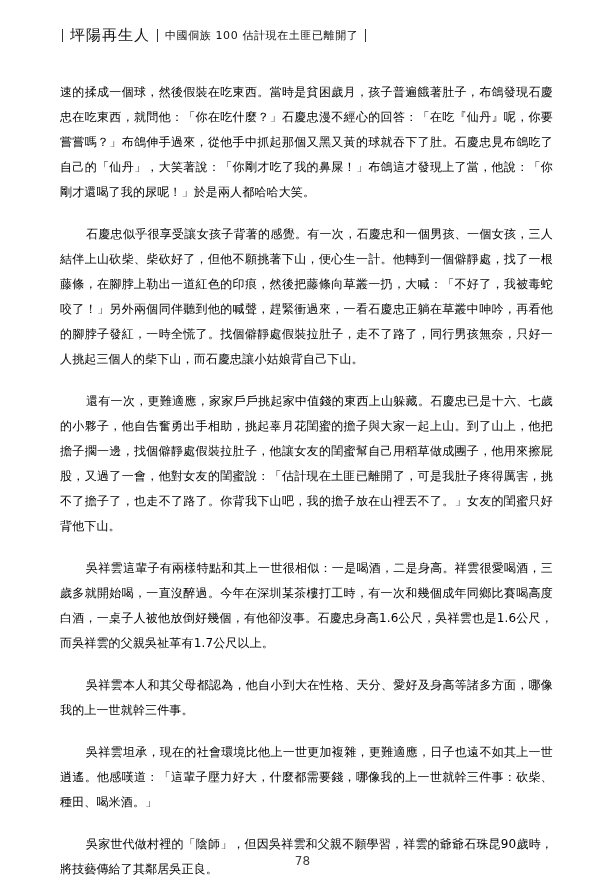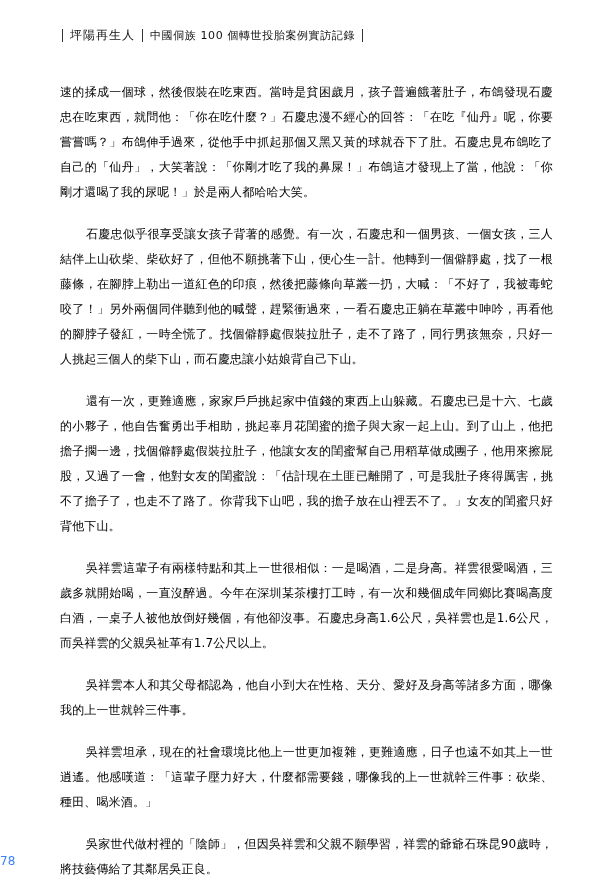--- a/index.html
+++ b/index.html
@@ -41,21 +41,21 @@
     width: 1px;
     height: 13px;
     background: #333;
     margin: 0 7px 0 0;
     flex: 0 0 auto;
   }
   .header .bar-mid {
     margin: 0 7px;
   }
   .header .htitle {
-    font-size: 12px;
+    font-size: 15px;
     letter-spacing: 1px;
   }
   .header .hsub {
     font-size: 11px;
     letter-spacing: 0.6px;
   }
   
   .content {
     position: absolute;
     top: 80px;
@@ -73,35 +73,35 @@
   }
   p.para.indent {
     text-indent: 26px;
   }
   
   .footer {
     position: absolute;
     bottom: 28px;
     left: 0;
     width: 605px;
-    text-align: left;
+    text-align: center;
     font-size: 12px;
-    color: #3b82f6;
+    color: #404040;
   }
 </style>
 </head>
 <body>
 
 <div class="page">
 
   <div class="header">
     <span class="bar"></span>
     <span class="htitle">坪陽再生人</span>
     <span class="bar bar-mid"></span>
-    <span class="hsub">中國侗族 100 個轉世投胎案例實訪記錄</span>
+    <span class="hsub">中國侗族 100 估計現在土匪已離開了</span>
     <span class="bar bar-mid"></span>
   </div>
 
   <div class="content">
     <p class="para">速的揉成一個球，然後假裝在吃東西。當時是貧困歲月，孩子普遍餓著肚子，布鴿發現石慶忠在吃東西，就問他：「你在吃什麼？」石慶忠漫不經心的回答：「在吃『仙丹』呢，你要嘗嘗嗎？」布鴿伸手過來，從他手中抓起那個又黑又黃的球就吞下了肚。石慶忠見布鴿吃了自己的「仙丹」，大笑著說：「你剛才吃了我的鼻屎！」布鴿這才發現上了當，他說：「你剛才還喝了我的尿呢！」於是兩人都哈哈大笑。</p>
     <p class="para indent">石慶忠似乎很享受讓女孩子背著的感覺。有一次，石慶忠和一個男孩、一個女孩，三人結伴上山砍柴、柴砍好了，但他不願挑著下山，便心生一計。他轉到一個僻靜處，找了一根藤條，在腳脖上勒出一道紅色的印痕，然後把藤條向草叢一扔，大喊：「不好了，我被毒蛇咬了！」另外兩個同伴聽到他的喊聲，趕緊衝過來，一看石慶忠正躺在草叢中呻吟，再看他的腳脖子發紅，一時全慌了。找個僻靜處假裝拉肚子，走不了路了，同行男孩無奈，只好一人挑起三個人的柴下山，而石慶忠讓小姑娘背自己下山。</p>
     <p class="para indent">還有一次，更難適應，家家戶戶挑起家中值錢的東西上山躲藏。石慶忠已是十六、七歲的小夥子，他自告奮勇出手相助，挑起辜月花閨蜜的擔子與大家一起上山。到了山上，他把擔子擱一邊，找個僻靜處假裝拉肚子，他讓女友的閨蜜幫自己用稻草做成團子，他用來擦屁股，又過了一會，他對女友的閨蜜說：「估計現在土匪已離開了，可是我肚子疼得厲害，挑不了擔子了，也走不了路了。你背我下山吧，我的擔子放在山裡丟不了。」女友的閨蜜只好背他下山。</p>
     <p class="para indent">吳祥雲這輩子有兩樣特點和其上一世很相似：一是喝酒，二是身高。祥雲很愛喝酒，三歲多就開始喝，一直沒醉過。今年在深圳某茶樓打工時，有一次和幾個成年同鄉比賽喝高度白酒，一桌子人被他放倒好幾個，有他卻沒事。石慶忠身高1.6公尺，吳祥雲也是1.6公尺，而吳祥雲的父親吳祉革有1.7公尺以上。</p>
     <p class="para indent">吳祥雲本人和其父母都認為，他自小到大在性格、天分、愛好及身高等諸多方面，哪像我的上一世就幹三件事。</p>
     <p class="para indent">吳祥雲坦承，現在的社會環境比他上一世更加複雜，更難適應，日子也遠不如其上一世逍遙。他感嘆道：「這輩子壓力好大，什麼都需要錢，哪像我的上一世就幹三件事：砍柴、種田、喝米酒。」</p>

